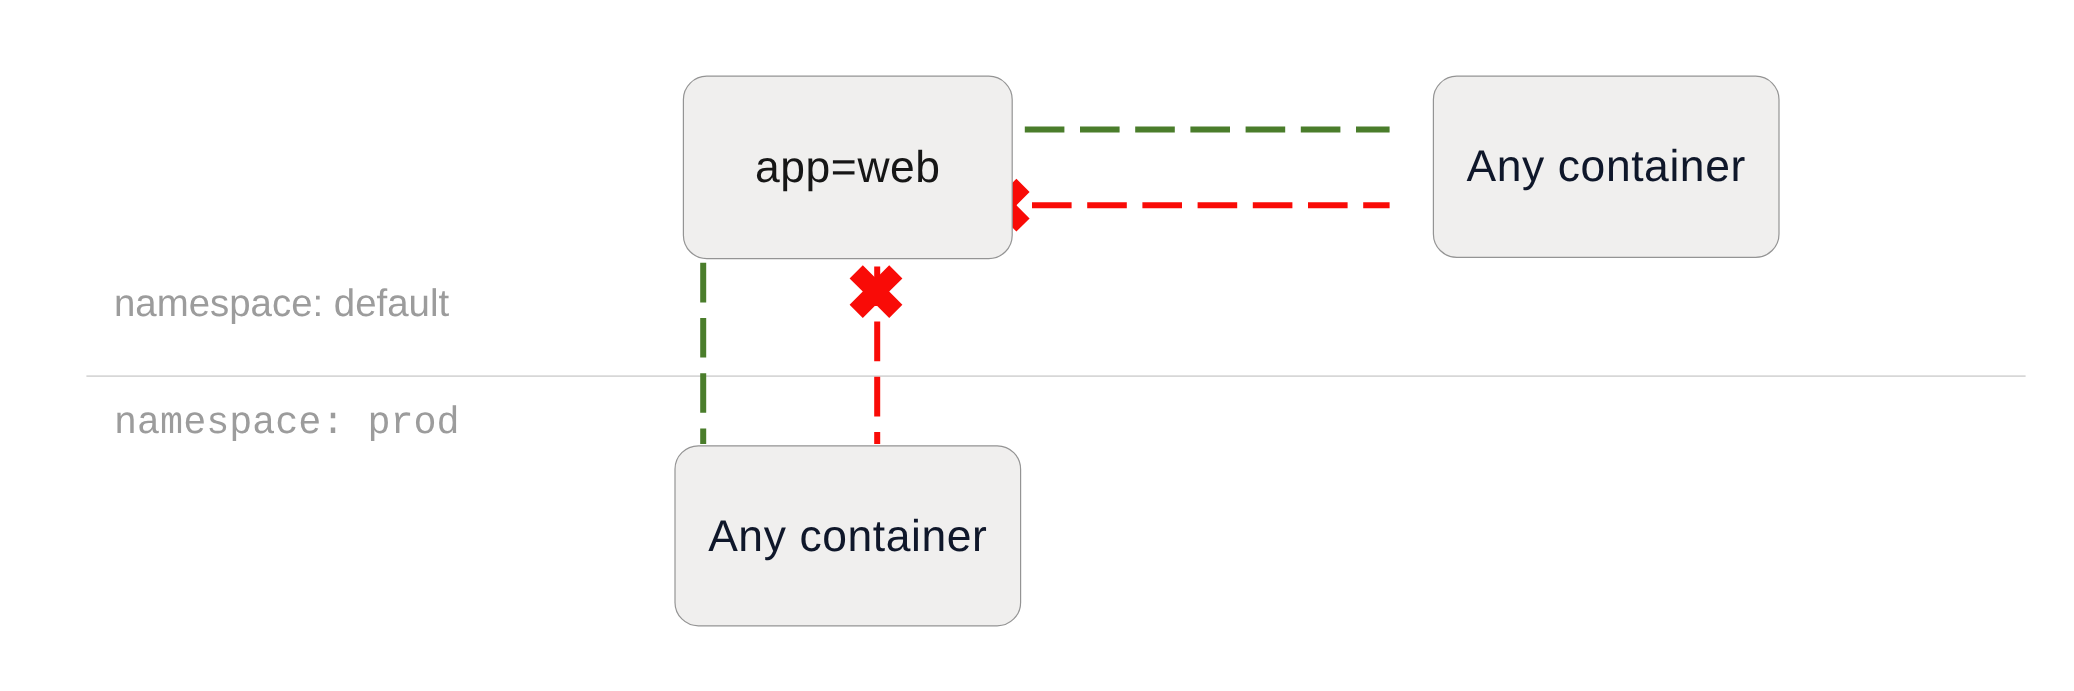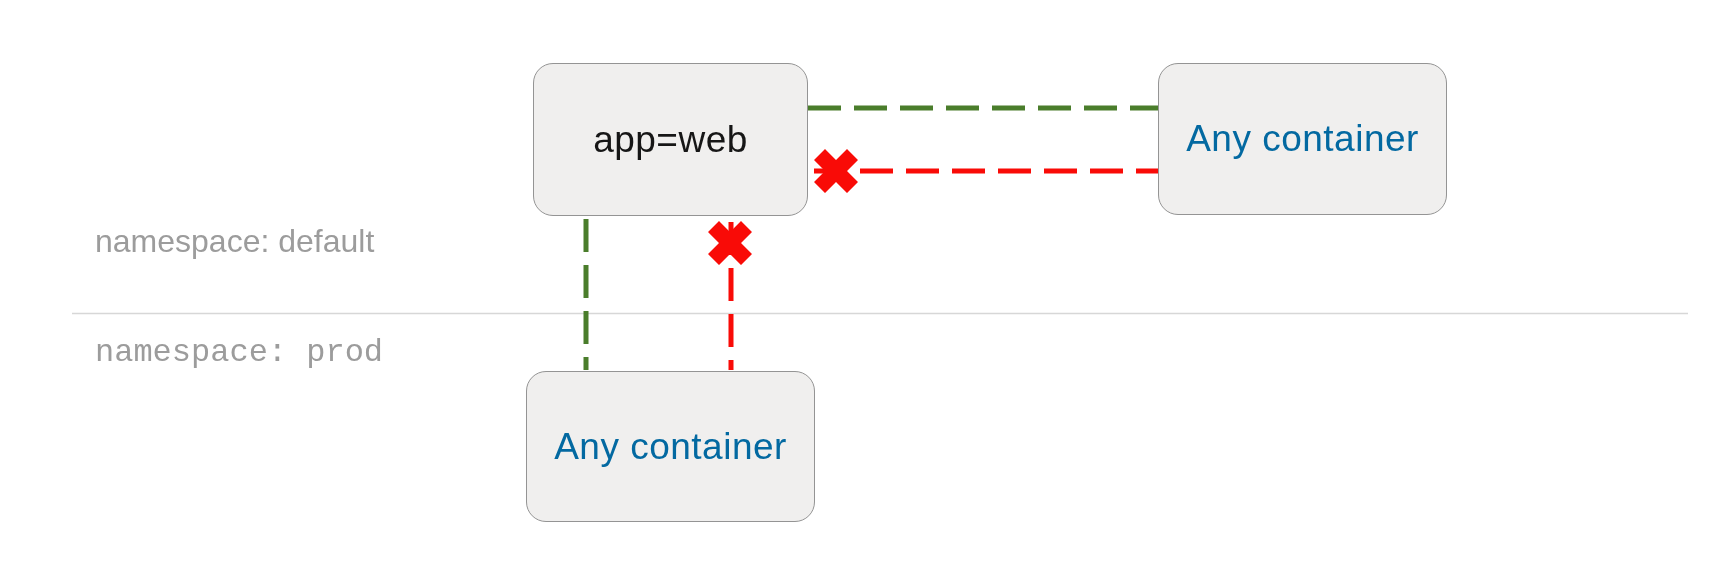--- a/index.html
+++ b/index.html
@@ -26,42 +26,43 @@
   .node {
     position: absolute;
     box-sizing: border-box;
     background: #f0efee;
     border: 1px solid #949494;
     border-radius: 20px;
     display: flex;
     align-items: center;
     justify-content: center;
     z-index: 2;
+    margin-left: 36px;
   }
   .node-label {
     font-size: 37px;
     letter-spacing: 0.5px;
     white-space: nowrap;
   }
   .node-app-web    { left: 533px;  top: 63px;  width: 275px; height: 153px; }
   .node-any-top    { left: 1158px; top: 63px;  width: 289px; height: 152px; }
   .node-any-bottom { left: 526px;  top: 371px; width: 289px; height: 151px; }
   .node-app-web .node-label    { color: #161616; }
   .node-any-top .node-label,
-  .node-any-bottom .node-label { color: #0369a1; }
+  .node-any-bottom .node-label { color: #0f172a; }
   .ns-label {
     position: absolute;
     left: 95px;
     font-size: 32px;
     line-height: 1;
     color: #9c9c9c;
     white-space: nowrap;
     z-index: 2;
   }
-  .ns-label-default { top: 225px; }
+  .ns-label-default { top: 236px; }
   .ns-label-prod    { top: 337px; font-family: Liberation Mono, monospace; }
 </style>
 </head>
 <body>
 
 <div class="canvas">
 
   <svg class="edges-layer" viewBox="0 0 1728 576" xmlns="http://www.w3.org/2000/svg">
 
     <line x1="72" y1="313.5" x2="1688" y2="313.5" stroke-width="1.5" stroke="#d7d7d7"></line>

